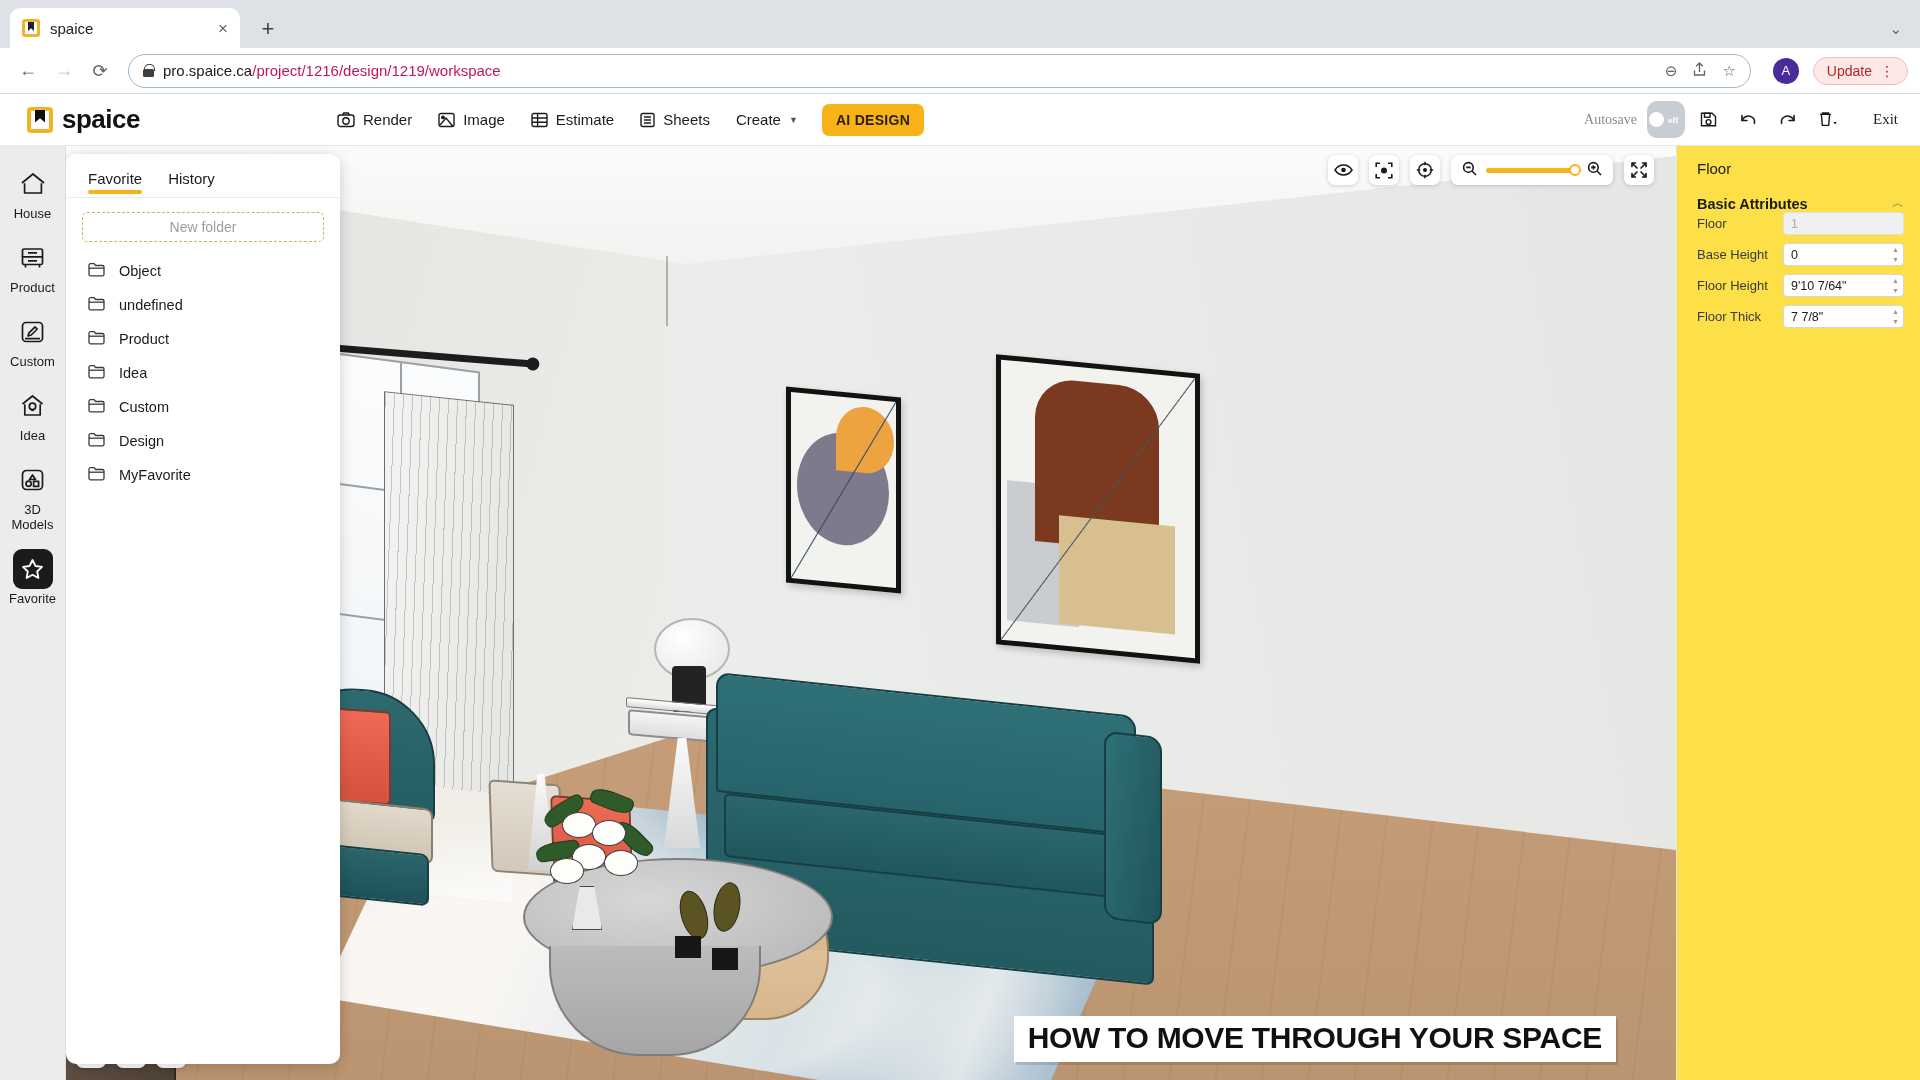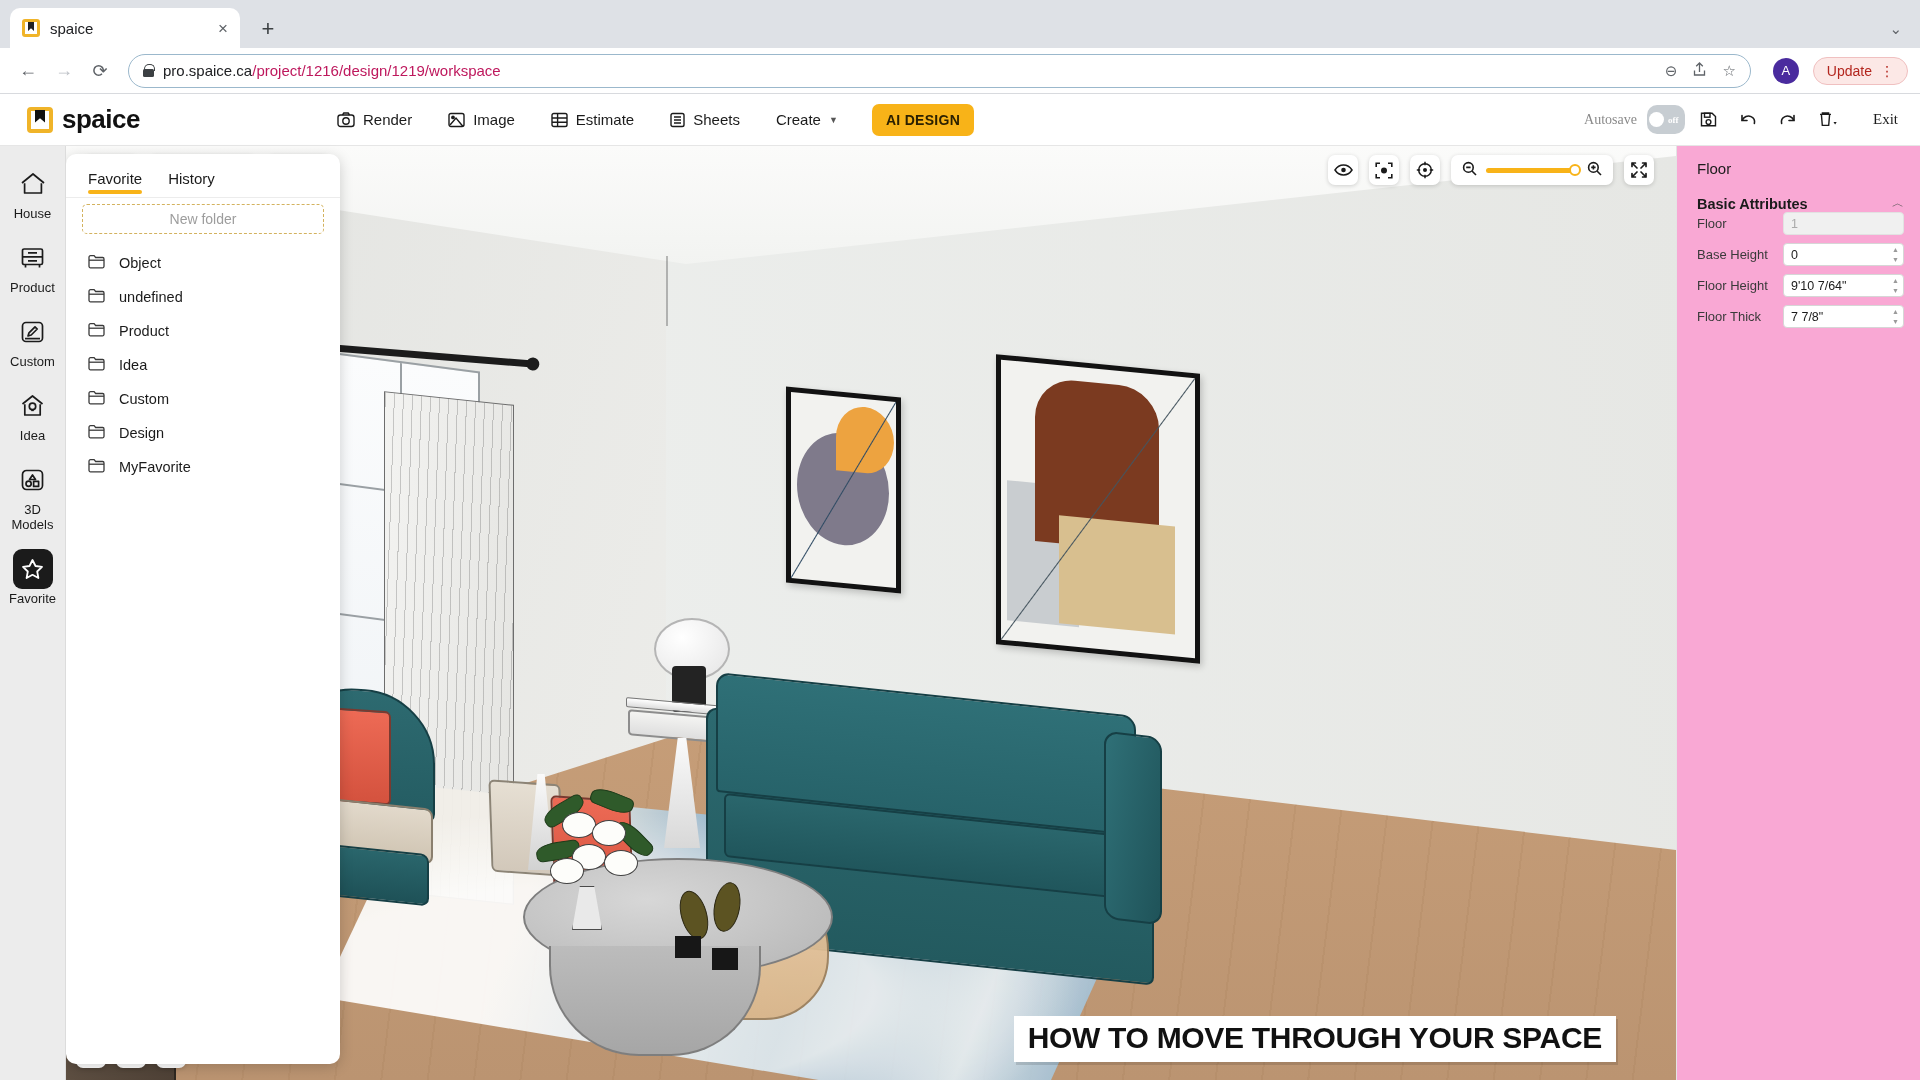--- a/index.html
+++ b/index.html
@@ -74,35 +74,35 @@
   .app-header {
     height: 52px; background: #fff; display: flex; align-items: center;
     border-bottom: 1px solid #e6e6e6; position: relative;
   }
   .brand { display: flex; align-items: center; gap: 9px; padding-left: 27px; }
   .brand-mark { width: 26px; height: 26px; border: 4px solid #f0b429; border-radius: 4px; position: relative; }
   .brand-mark::after { content:""; position:absolute; left:4px; top:-1px; width:10px; height:13px;
     background:#111; clip-path: polygon(0 0, 100% 0, 100% 100%, 50% 68%, 0 100%); }
   .brand-name { font-size: 26px; font-weight: bold; color: #111; letter-spacing: -0.5px; }
 
-  .hdr-tools { display: flex; align-items: center; gap: 12px; margin-left: 185px; }
+  .hdr-tools { display: flex; align-items: center; gap: 2px; margin-left: 185px; }
   .hdr-btn {
     height: 34px; border-radius: 7px; display: flex; align-items: center; gap: 8px;
     padding: 0 12px; font-size: 15px; color: #1b1b1b; background: #fff;
   }
   .hdr-btn svg { display: block; }
   .ai-btn {
     height: 32px; background: #f8b318; color: #2b2000; border-radius: 7px;
     display: flex; align-items: center; padding: 0 14px; font-size: 14px; font-weight: bold;
     margin-left: 10px; letter-spacing: 0.3px;
   }
   .hdr-right { margin-left: auto; display: flex; align-items: center; gap: 6px; padding-right: 22px; font-family: Liberation Serif, serif; }
   .autosave-lbl { font-size: 14px; color: #8a8a8a; margin-right: 4px; }
   .toggle {
-    width: 38px; height: 29px; border-radius: 10px; background: #c7cdd2;
+    width: 38px; height: 37px; border-radius: 10px; background: #c7cdd2;
     position: relative; display: flex; align-items: center;
   }
   .toggle .knob { width: 15px; height: 15px; border-radius: 50%; background: #fff; margin-left: 2px; }
   .toggle .off-lbl { font-size: 9px; color: #fff; font-weight: bold; margin-left: 4px; }
   .icon-btn {
     width: 34px; height: 32px; border-radius: 7px; display: flex; align-items: center; justify-content: center;
     color: #1b1b1b;
   }
   .exit-btn { font-size: 15px; color: #1b1b1b; margin-left: 22px; }
 
@@ -129,21 +129,21 @@
     background: #fff; border-radius: 10px; box-shadow: 0 3px 14px rgba(0,0,0,.18);
     z-index: 5; display: flex; flex-direction: column; overflow: hidden;
   }
   .fav-tabs { display: flex; gap: 26px; padding: 16px 22px 0; border-bottom: 1px solid #ececec; }
   .fav-tab { font-size: 15px; color: #1b1b1b; padding-bottom: 10px; position: relative; }
   .fav-tab.active::after {
     content:""; position:absolute; left: 0; right: 0; bottom: 3px; height: 4px;
     background: #f8b318; border-radius: 3px;
   }
   .newfolder {
-    margin: 6px 16px 6px; height: 30px; border: 1px dashed #d3b25e; border-radius: 5px;
+    margin: 14px 16px 6px; height: 30px; border: 1px dashed #d3b25e; border-radius: 5px;
     display: flex; align-items: center; justify-content: center; font-size: 14px; color: #9d9d9d;
   }
   .folder-list { padding: 6px 0; overflow-y: auto; }
   .folder-row { display: flex; align-items: center; gap: 14px; padding: 8px 22px; font-size: 14.5px; color: #1b1b1b; }
 
   
   .viewport { flex: 1; position: relative; overflow: hidden; background: #f0abfc; }
 
   .vp-topleft { position: absolute; left: 18px; top: 9px; display: flex; gap: 11px; z-index: 4; }
   .vp-chip {
@@ -174,21 +174,21 @@
 
   .caption-banner {
     position: absolute; right: 60px; bottom: 18px; background: #fff;
     padding: 5px 14px 7px; z-index: 4; box-shadow: 2px 3px 0 rgba(0,0,0,.12);
   }
   .caption-banner span { font-size: 30px; font-weight: bold; color: #111; letter-spacing: -0.3px;
     font-family: "Liberation Sans", sans-serif; }
 
   
   .props {
-    width: 244px; flex: 0 0 244px; background: #f9a8d4; border-left: 1px solid #e4e4e4;
+    width: 244px; flex: 0 0 244px; background: #fde047; border-left: 1px solid #e4e4e4;
     padding: 14px 16px 0 20px;
   }
   .props-title { font-size: 15px; color: #1b1b1b; margin-bottom: 18px; }
   .props-sect { display: flex; align-items: center; justify-content: space-between; }
   .props-sect-t { font-size: 14.5px; font-weight: bold; color: #1b1b1b; }
   .chev { color: #555; font-size: 12px; }
   .prop-row { display: flex; align-items: center; margin-bottom: 8px; }
   .prop-lbl { width: 86px; font-size: 13px; color: #3a3a3a; }
   .prop-field {
     flex: 1; height: 23px; border: 1px solid #d6d6d6; border-radius: 4px;

